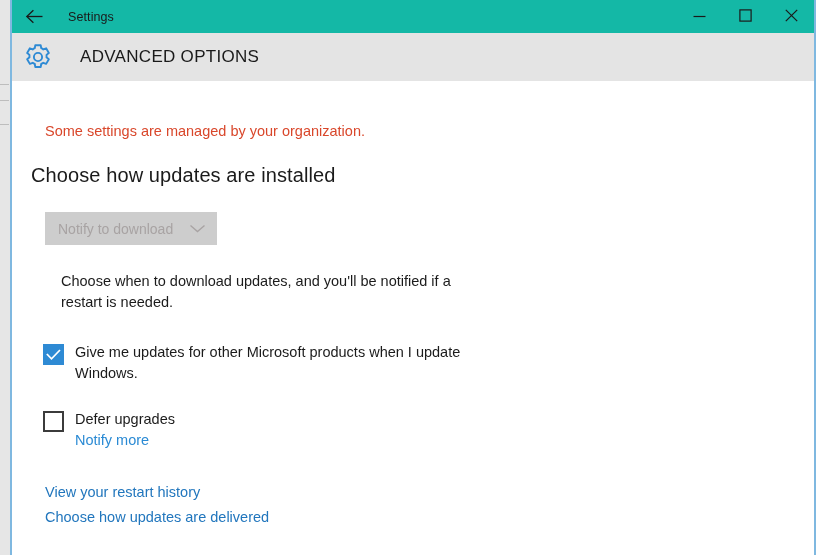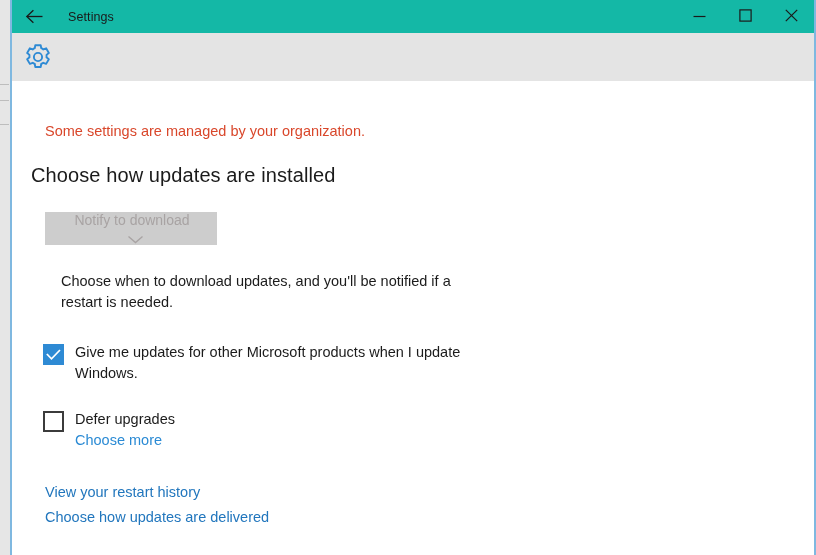--- a/index.html
+++ b/index.html
@@ -153,21 +153,20 @@
     top: 131px;
     width: 172px;
     height: 33px;
     background: #cdcdcd;
     display: flex;
     align-items: center;
     justify-content: space-between;
     padding: 0 11px 0 13px;
     box-sizing: border-box;
     cursor: default;
-    flex-direction: column;
   }
   #update-mode-dropdown-value {
     font-size: 14px;
     color: #a8a3a3;
   }
   #chevron-down-icon {
     display: flex;
     align-items: center;
     margin-left: 6px;
   }
@@ -288,20 +287,21 @@
 
   <div id="header-band">
     <div id="gear-icon">
       <svg width="30" height="30" viewBox="0 0 30 30">
         <g fill="none" stroke="#2e8ad4" stroke-width="1.9" stroke-linejoin="round">
           <path d="M12.3 3.2 h5.4 l0.5 3.0 a8.6 8.6 0 0 1 2.1 1.22 l2.83 -1.12 l2.7 4.68 l-2.33 1.9 a8.6 8.6 0 0 1 0 2.44 l2.33 1.9 l-2.7 4.68 l-2.83 -1.12 a8.6 8.6 0 0 1 -2.1 1.22 l-0.5 3.0 h-5.4 l-0.5 -3.0 a8.6 8.6 0 0 1 -2.1 -1.22 l-2.83 1.12 l-2.7 -4.68 l2.33 -1.9 a8.6 8.6 0 0 1 0 -2.44 l-2.33 -1.9 l2.7 -4.68 l2.83 1.12 a8.6 8.6 0 0 1 2.1 -1.22 z"></path>
           <circle cx="15" cy="15" r="4.1"></circle>
         </g>
       </svg>
     </div>
+    <div id="header-title">ADVANCED OPTIONS</div>
   </div>
 
   <div id="content-pane">
 
     <div id="org-managed-notice">Some settings are managed by your organization.</div>
 
     <div id="page-heading">Choose how updates are installed</div>
 
     <div id="update-mode-dropdown">
       <span id="update-mode-dropdown-value">Notify to download</span>
@@ -321,20 +321,20 @@
 
     <div class="checkbox-row" id="microsoft-products-row">
       <span class="checkbox-box checked">
         <svg width="15" height="12" viewBox="0 0 15 12">
           <path d="M1.4 5.6 L5.5 9.8 L13.4 1.6" fill="none" stroke="#ffffff" stroke-width="1.7" stroke-linecap="square"></path>
         </svg>
       </span>
       <span class="checkbox-label">Give me updates for other Microsoft products when I update Windows.</span>
     </div>
 
-    <div id="learn-more-link">Choose more</div>
+    <div id="learn-more-link">Notify more</div>
 
     <div class="page-link" id="view-update-history-link">View your restart history</div>
 
     <div class="page-link" id="choose-delivery-link">Choose how updates are delivered</div>
 
   </div>
 </div>
 
 </body></html>

